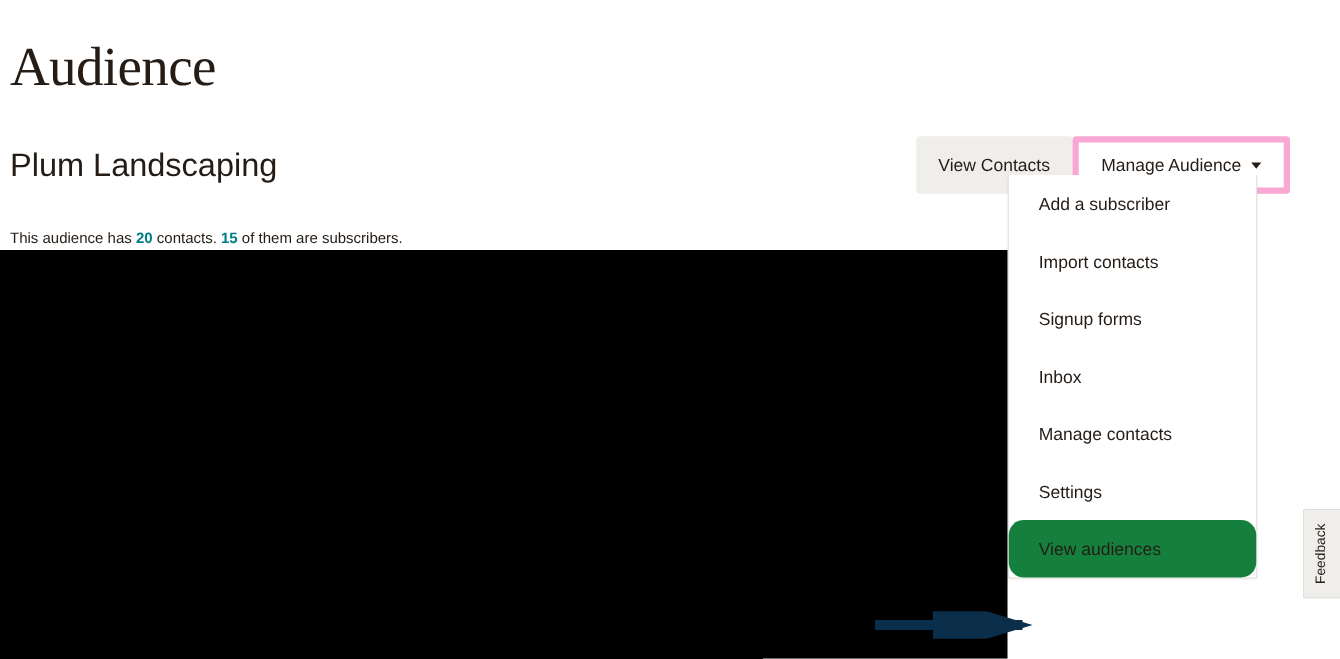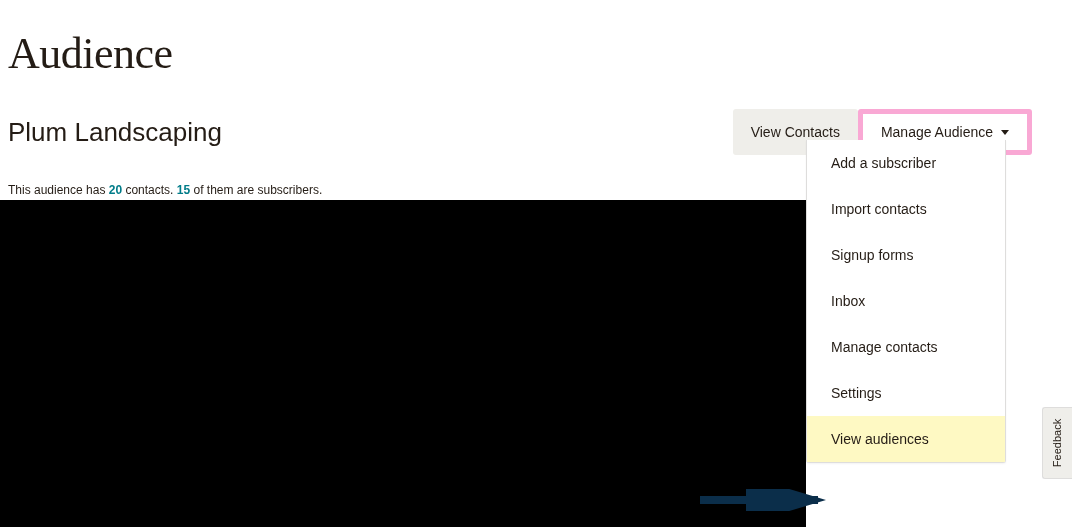--- a/index.html
+++ b/index.html
@@ -95,21 +95,22 @@
       border-radius: 0 0 3px 3px;
       box-shadow: 0 1px 2px rgba(0,0,0,0.05);
     }
     .dropdown-item {
       padding: 15px 24px;
       font-size: 14px;
       color: #241c15;
       cursor: pointer;
     }
     .dropdown-item.highlighted {
-      background: #fef9c3;
+      background: #15803d;
+      border-radius: 12px;
     }
     .feedback-tab {
       position: absolute;
       right: 0;
       top: 407px;
       width: 30px;
       height: 72px;
       background: #efeeea;
       border: 1px solid #dedddc;
       border-right: none;

